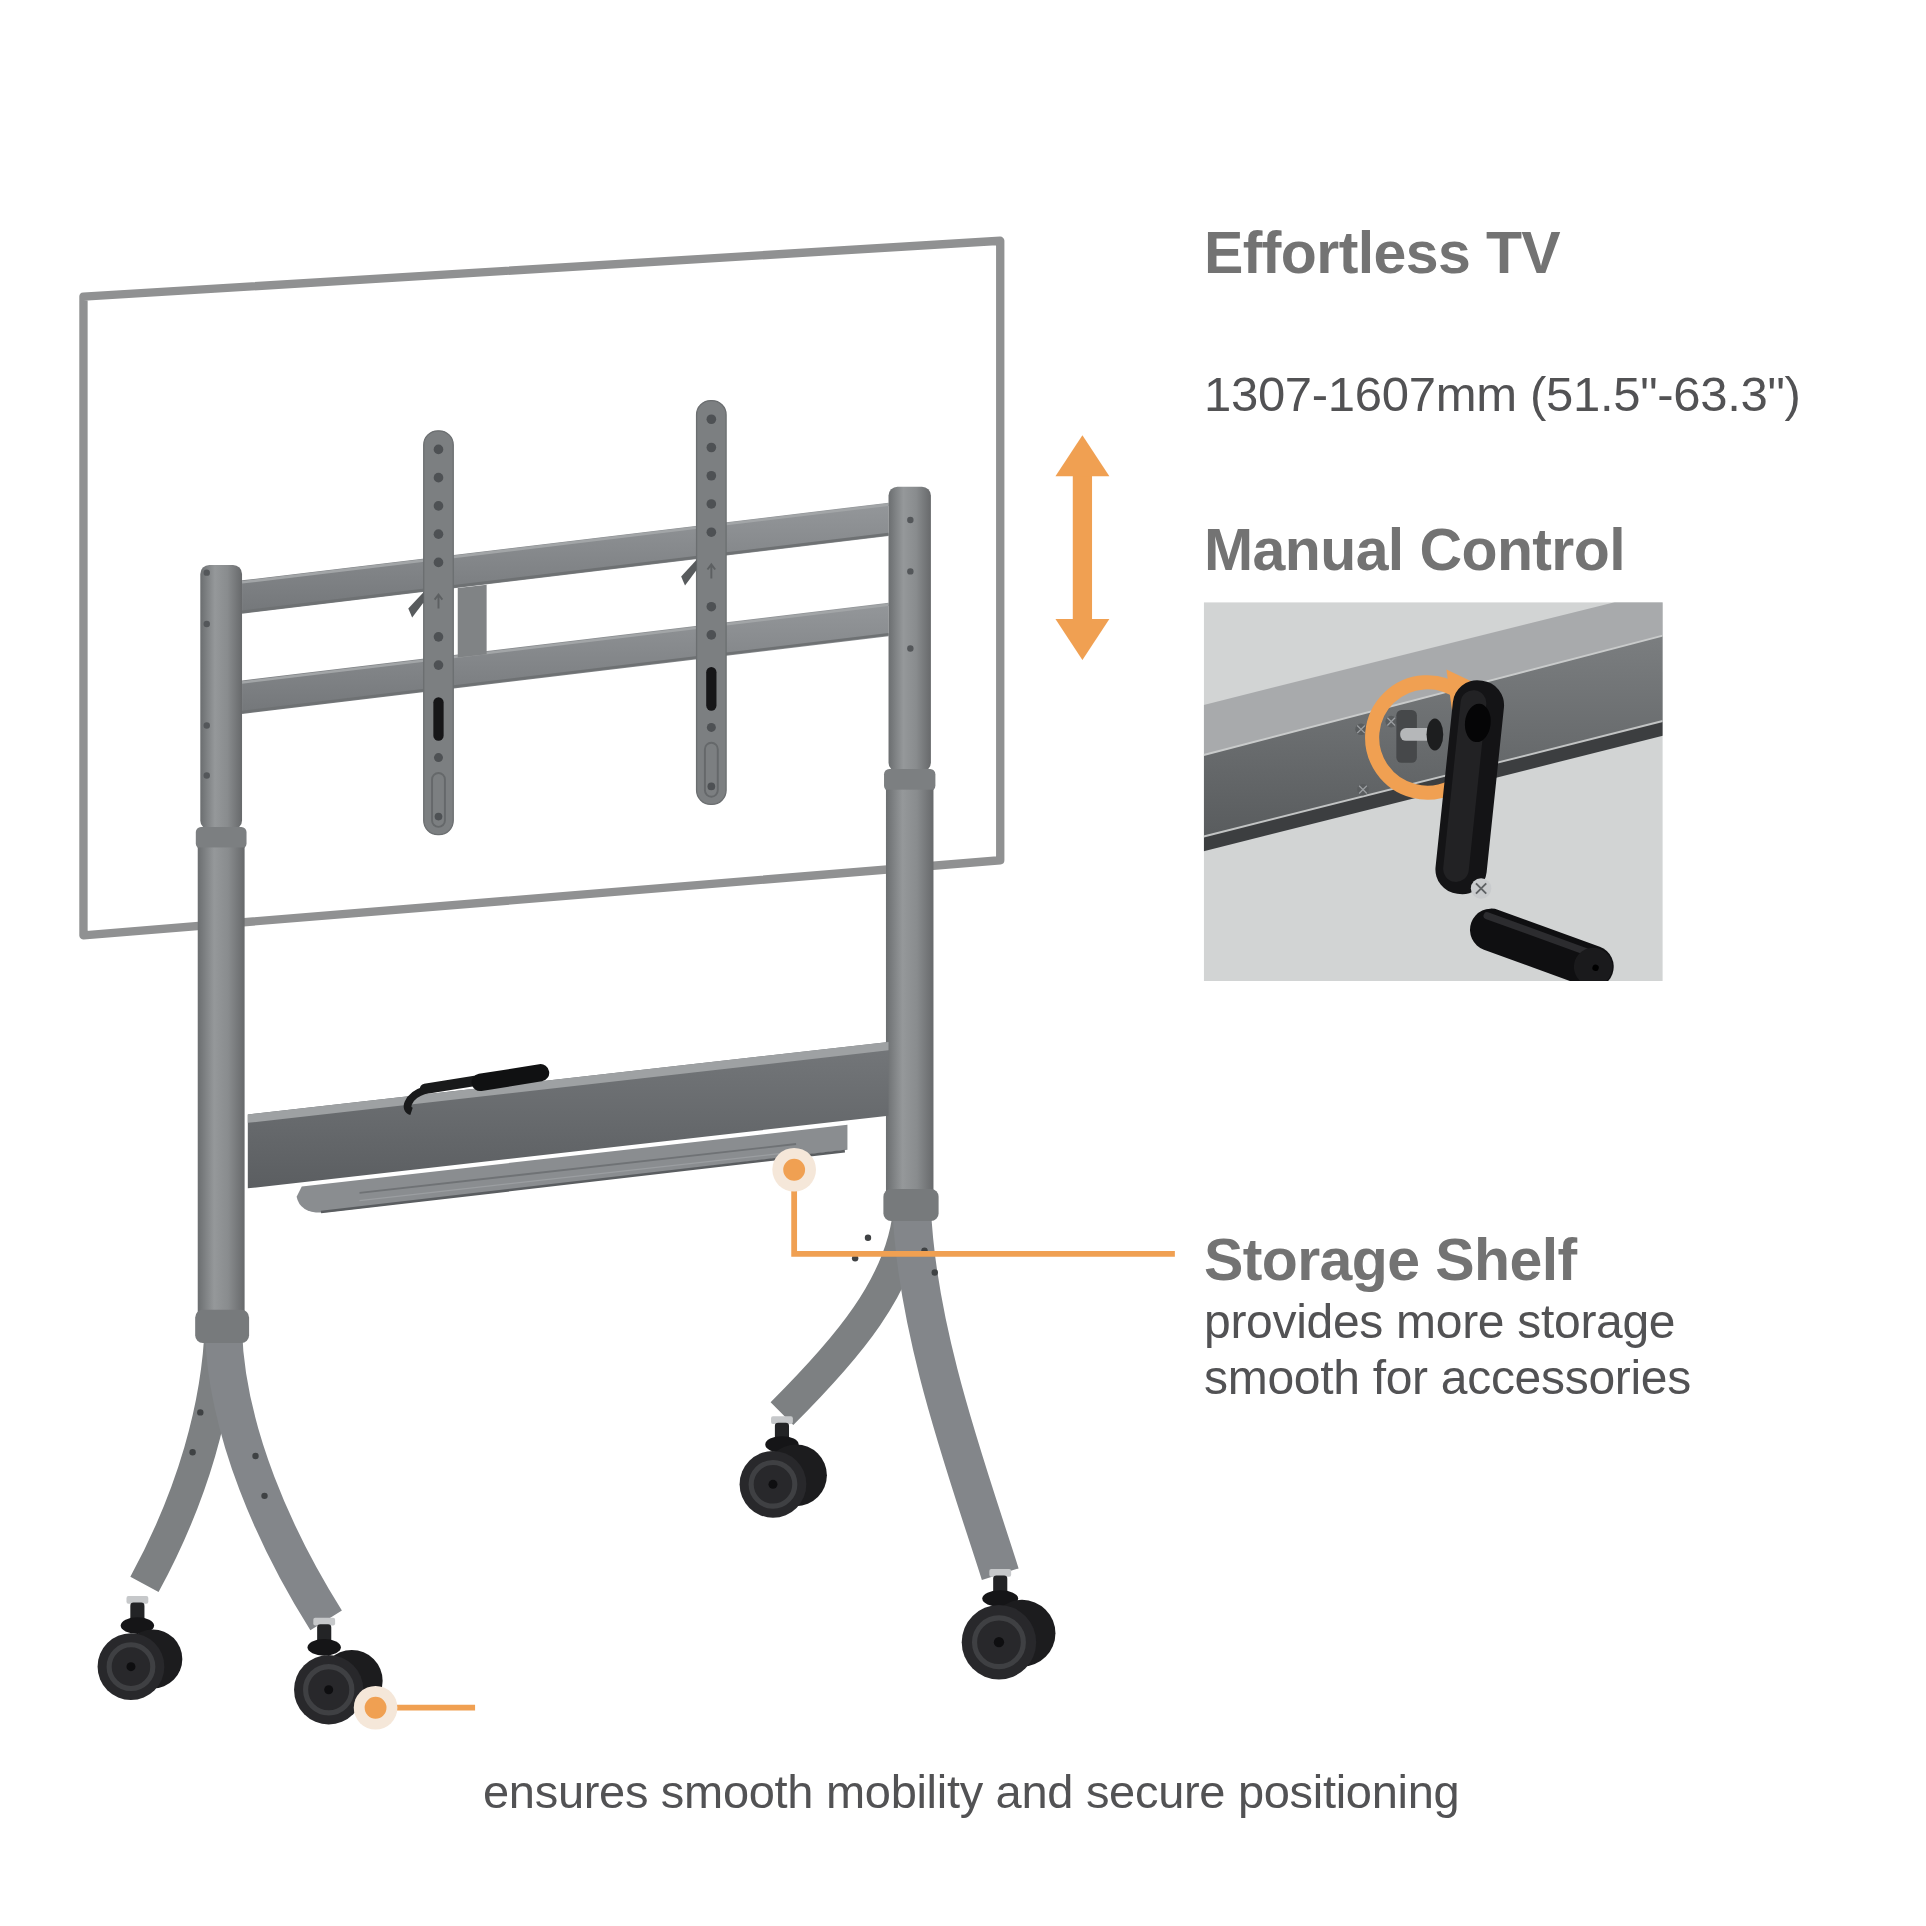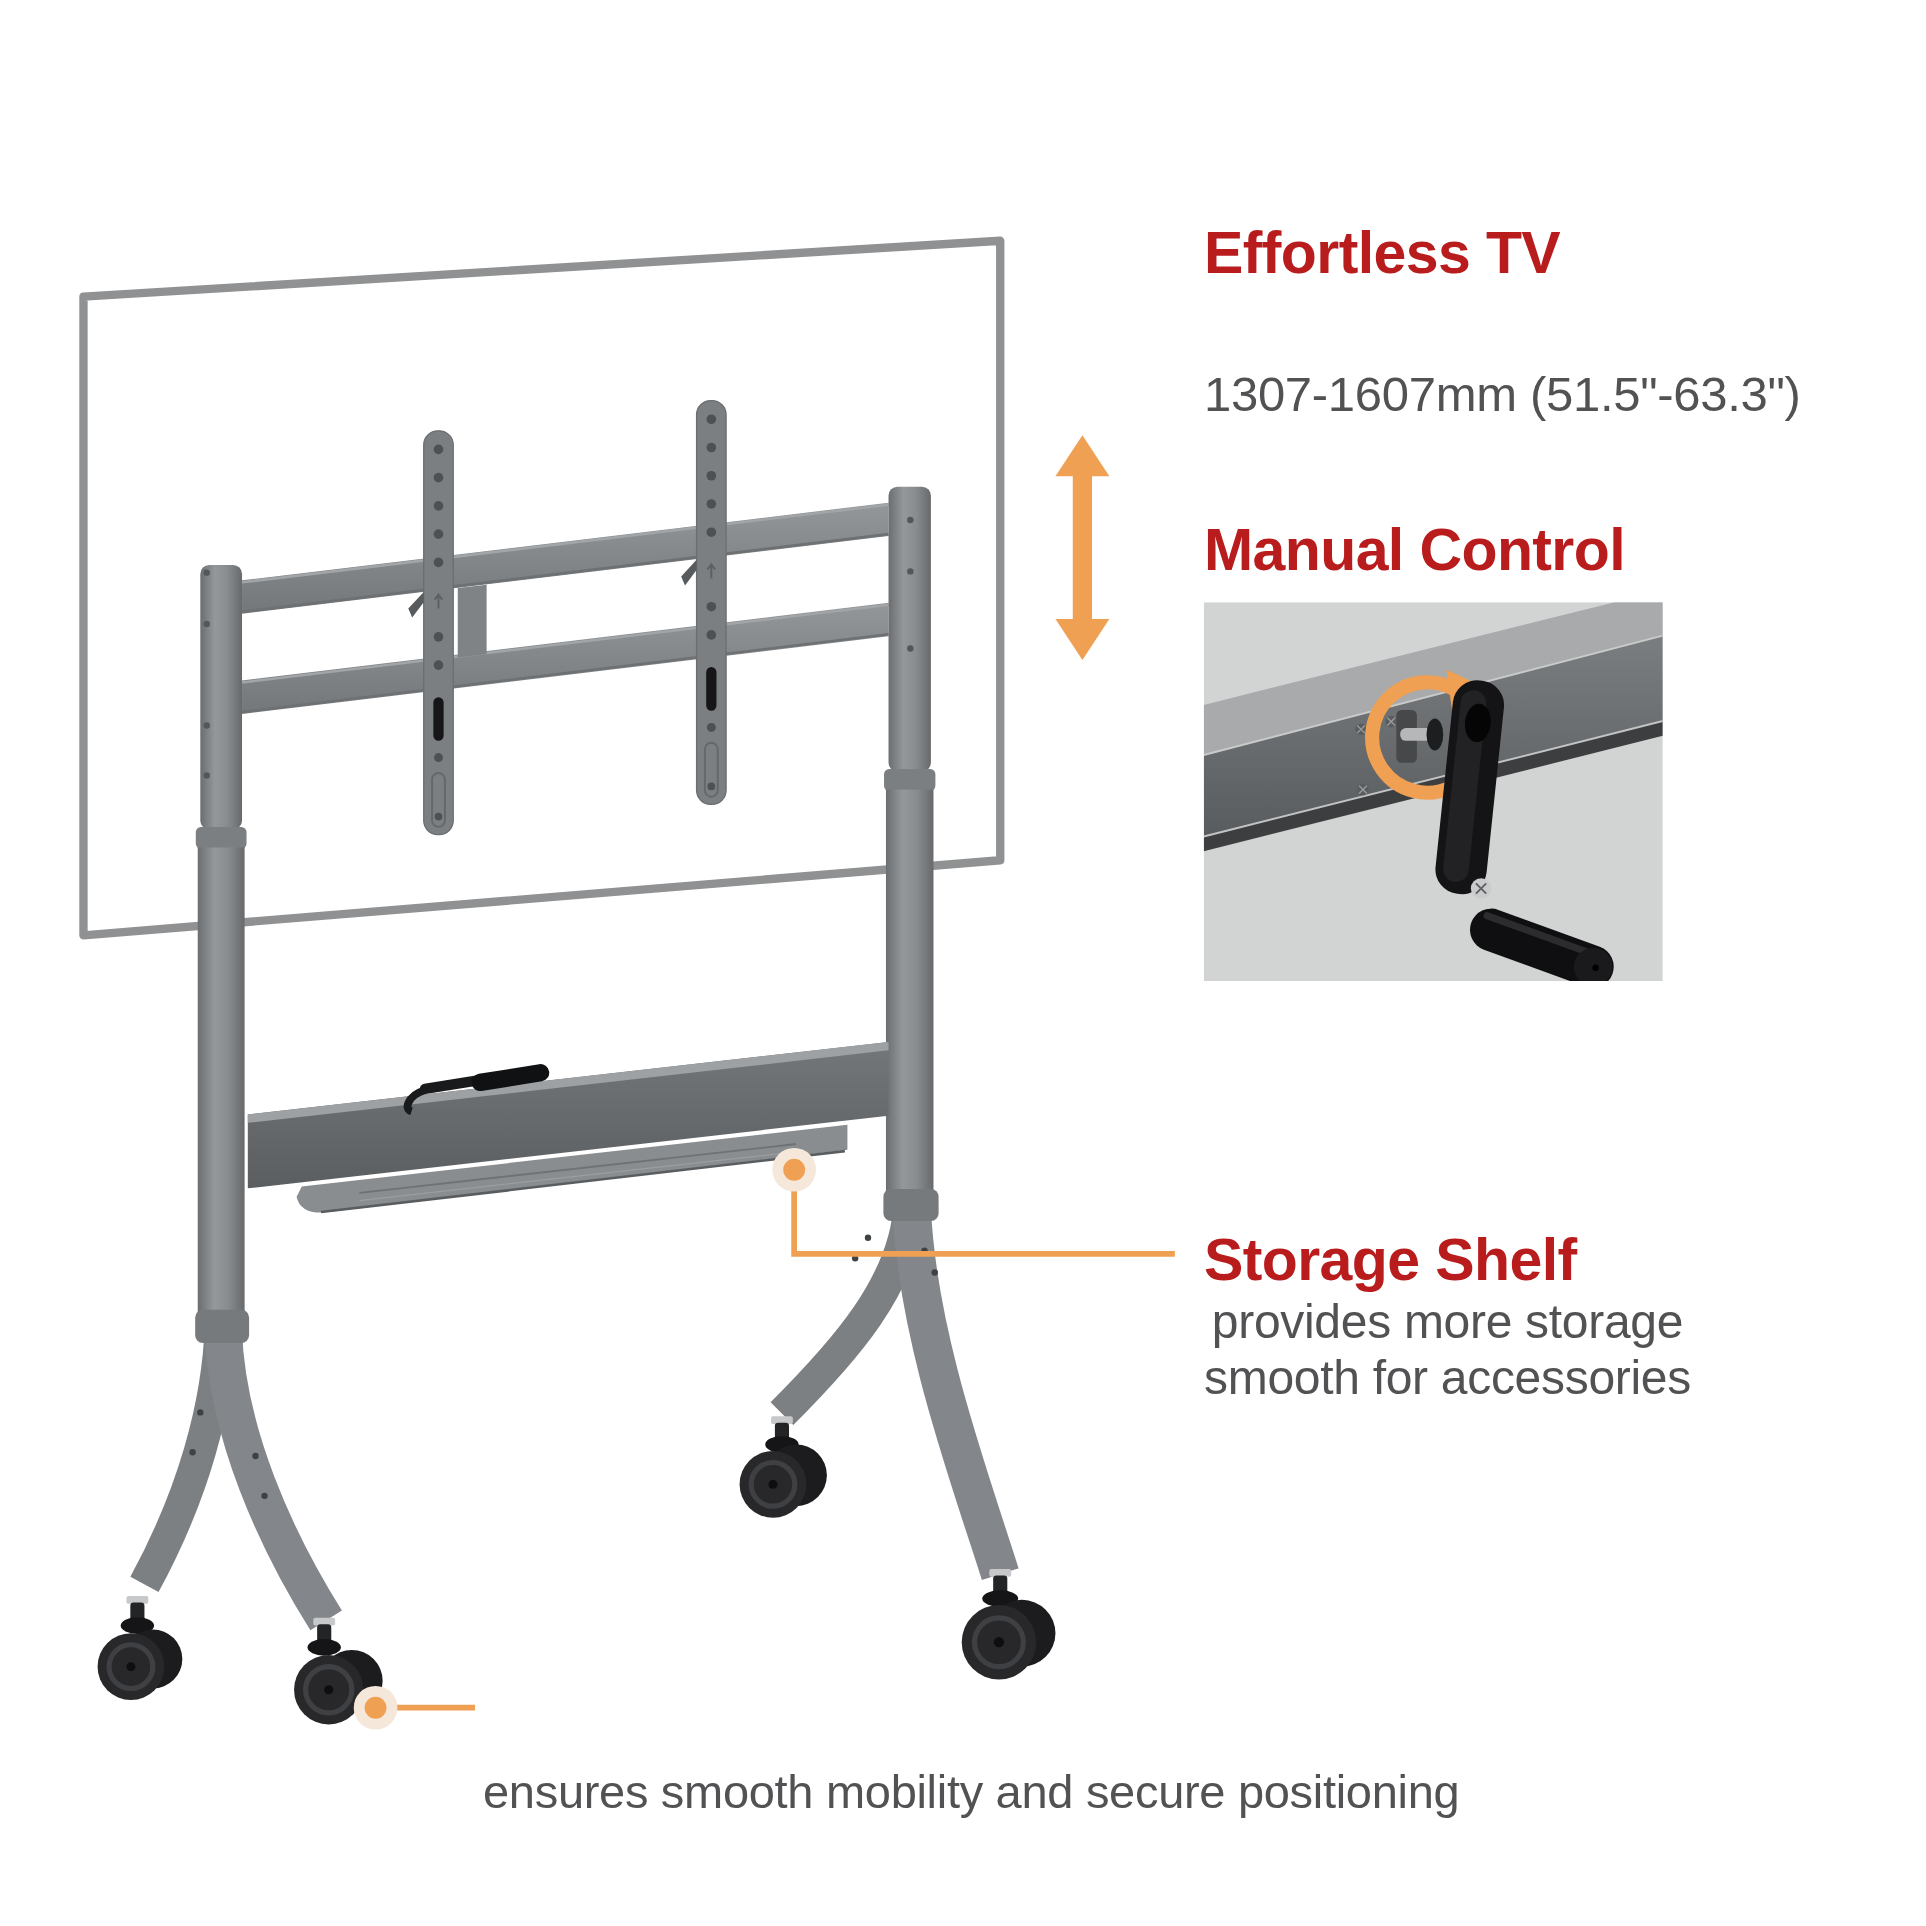--- a/index.html
+++ b/index.html
@@ -1,26 +1,26 @@
 <!DOCTYPE html>
 <html style="font-size:10.3px"><head>
 <meta charset="utf-8">
 <style>
   html,body{margin:0;padding:0;background:#fff;}
   #canvas{position:relative;width:1926px;height:1926px;background:#fff;overflow:hidden;
           font-family:"Liberation Sans", sans-serif;}
   #art{position:absolute;left:0;top:0;width:1926px;height:1926px;}
   .txt{position:absolute;white-space:nowrap;}
-  .heading{font-weight:bold;color:#b91c1c;font-size:59px;line-height:67px;letter-spacing:-0.6px;}
+  .heading{font-weight:bold;color:#737373;font-size:59px;line-height:67px;letter-spacing:-0.6px;}
   .body-text{font-weight:normal;color:#525254;font-size:48px;line-height:56px;letter-spacing:-0.3px;}
   #hd-block{left:1204px;top:220px;}
   #hd-spec{left:1204px;top:366px;font-size:49px;}
   #mc-head{left:1204px;top:517px;}
   #ss-head{left:1204px;top:1227px;}
-  #ss-body{left:1204px;top:1294px;text-align:center;}
+  #ss-body{left:1204px;top:1294px;}
   #cast-head{left:483px;top:1674px;}
   #cast-body{left:483px;top:1764px;font-size:47px;}
 </style>
 </head>
 <body>
 
 <div id="canvas">
 
   <svg id="art" viewBox="0 0 3000 3000">
     <defs>

